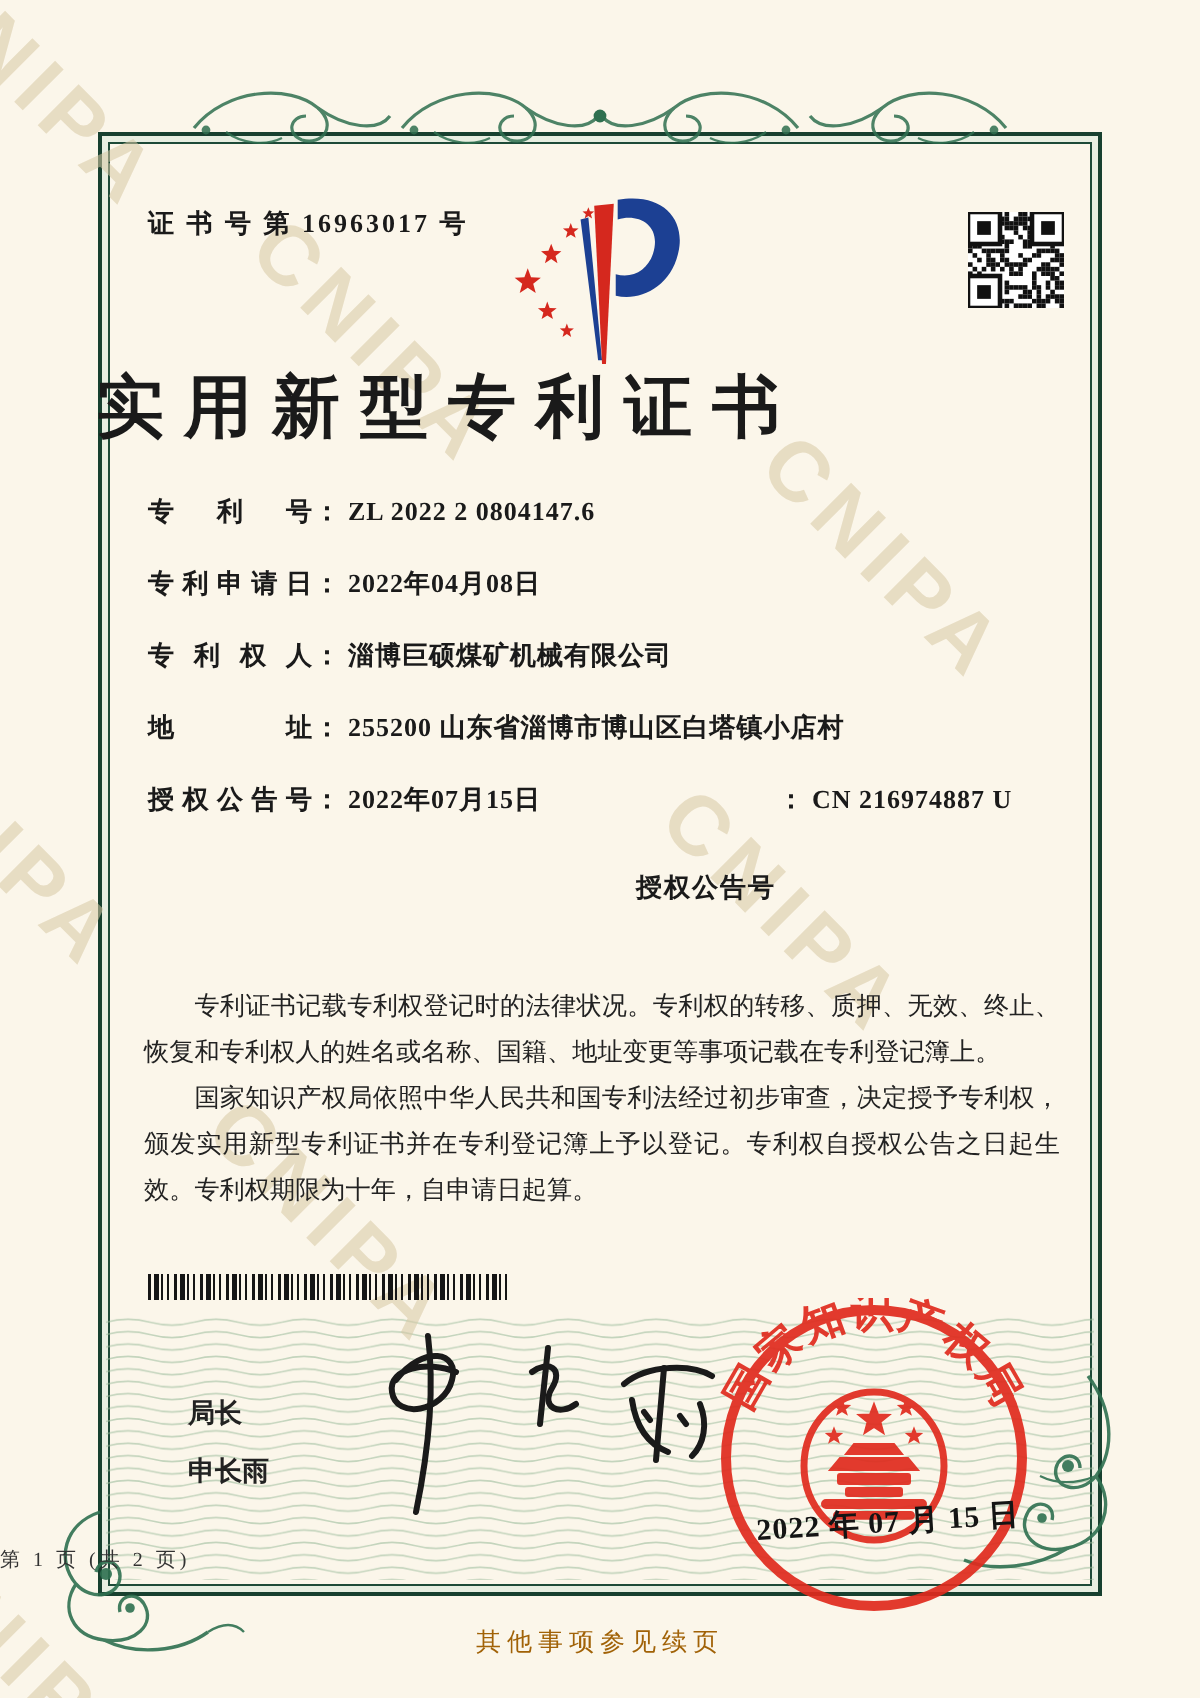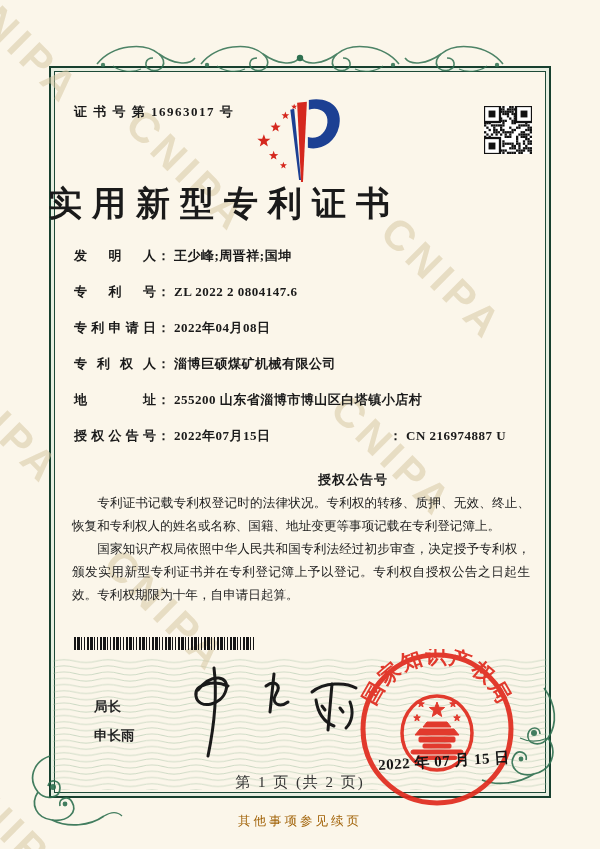--- a/index.html
+++ b/index.html
@@ -66,22 +66,22 @@
     font-size:13.5px;font-weight:bold;line-height:29px;color:#222;margin-left:12px;
   }
   .signature{position:absolute;left:170px;top:660px;}
   .seal{position:absolute;left:357px;top:649px;}
   .seal-date{
     position:absolute;left:360px;top:752px;width:168px;text-align:center;
     font-size:15px;letter-spacing:.5px;color:#141414;
     transform:rotate(-3.5deg);font-weight:bold;
   }
   .page-num{
-    position:absolute;left:0;top:773px;width:100%;text-align:center;
-    font-size:15px;letter-spacing:2px;color:#333;
+    position:absolute;left:0;top:773px;width:100%;text-align:left;
+    font-size:10px;letter-spacing:2px;color:#333;
   }
   .cont-note{
     position:absolute;left:0;top:813px;width:100%;text-align:center;
     font-size:12.5px;letter-spacing:3px;color:#a16207;
   }
   .orn{position:absolute;pointer-events:none;}
 </style>
 </head>
 <body>
 
@@ -324,23 +324,20 @@
         <rect x="36.57142857142857" y="4.571428571428571" width="6.857142857142857" height="6.857142857142857"></rect>
         <rect x="0" y="32" width="16" height="16" fill="none" stroke="#111" stroke-width="2.2857142857142856"></rect>
         <rect x="4.571428571428571" y="36.57142857142857" width="6.857142857142857" height="6.857142857142857"></rect>
       </g>
   </svg>
 
   <div class="doc-title">实用新型专利证书</div>
 
   <div class="fields">
     <div class="frow">
-      <span class="flabel">发明人</span><span class="fcolon">：</span><span class="fval">王少峰;周晋祥;国坤</span>
-    </div>
-    <div class="frow">
       <span class="flabel">专利号</span><span class="fcolon">：</span><span class="fval">ZL 2022 2 0804147.6</span>
     </div>
     <div class="frow">
       <span class="flabel">专利申请日</span><span class="fcolon">：</span><span class="fval">2022年04月08日</span>
     </div>
     <div class="frow">
       <span class="flabel">专利权人</span><span class="fcolon">：</span><span class="fval">淄博巨硕煤矿机械有限公司</span>
     </div>
     <div class="frow">
       <span class="flabel">地址</span><span class="fcolon">：</span><span class="fval">255200 山东省淄博市博山区白塔镇小店村</span>

